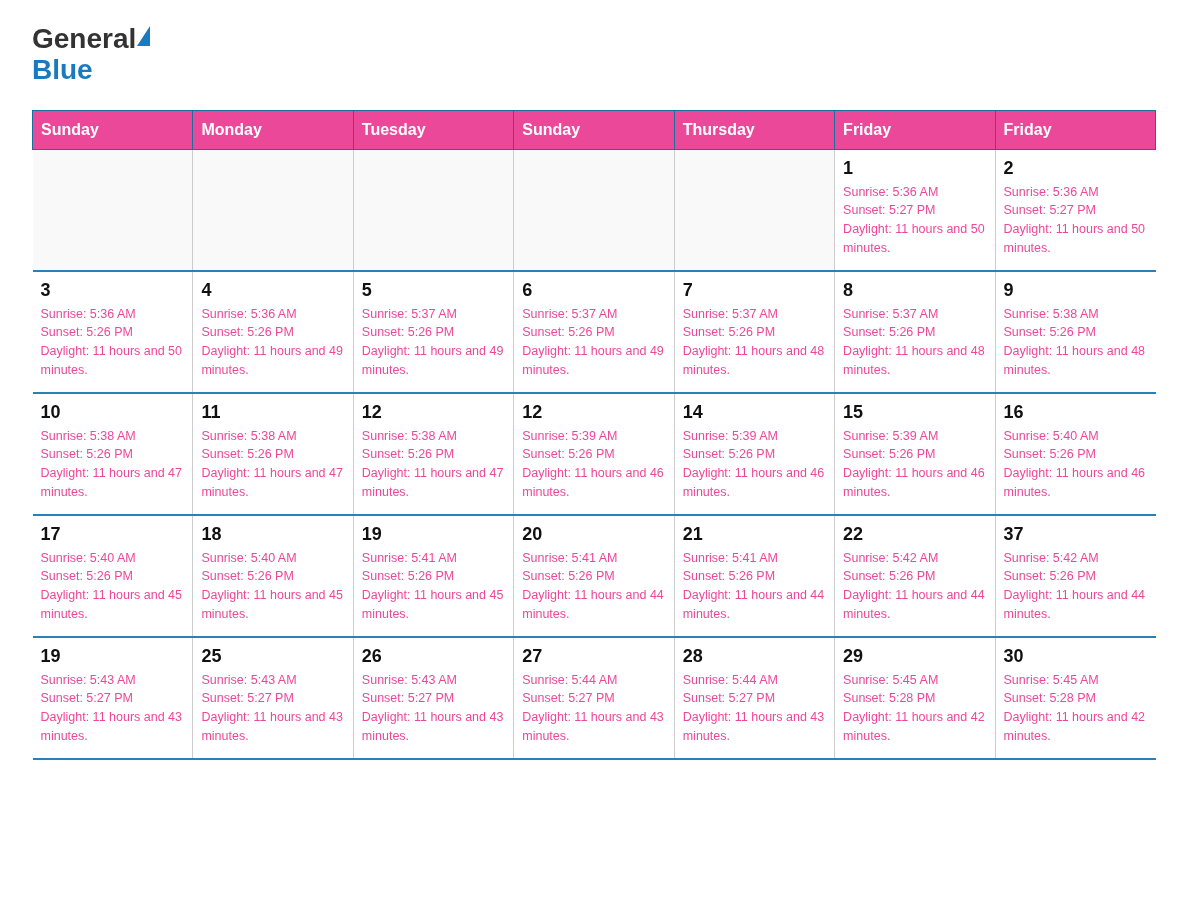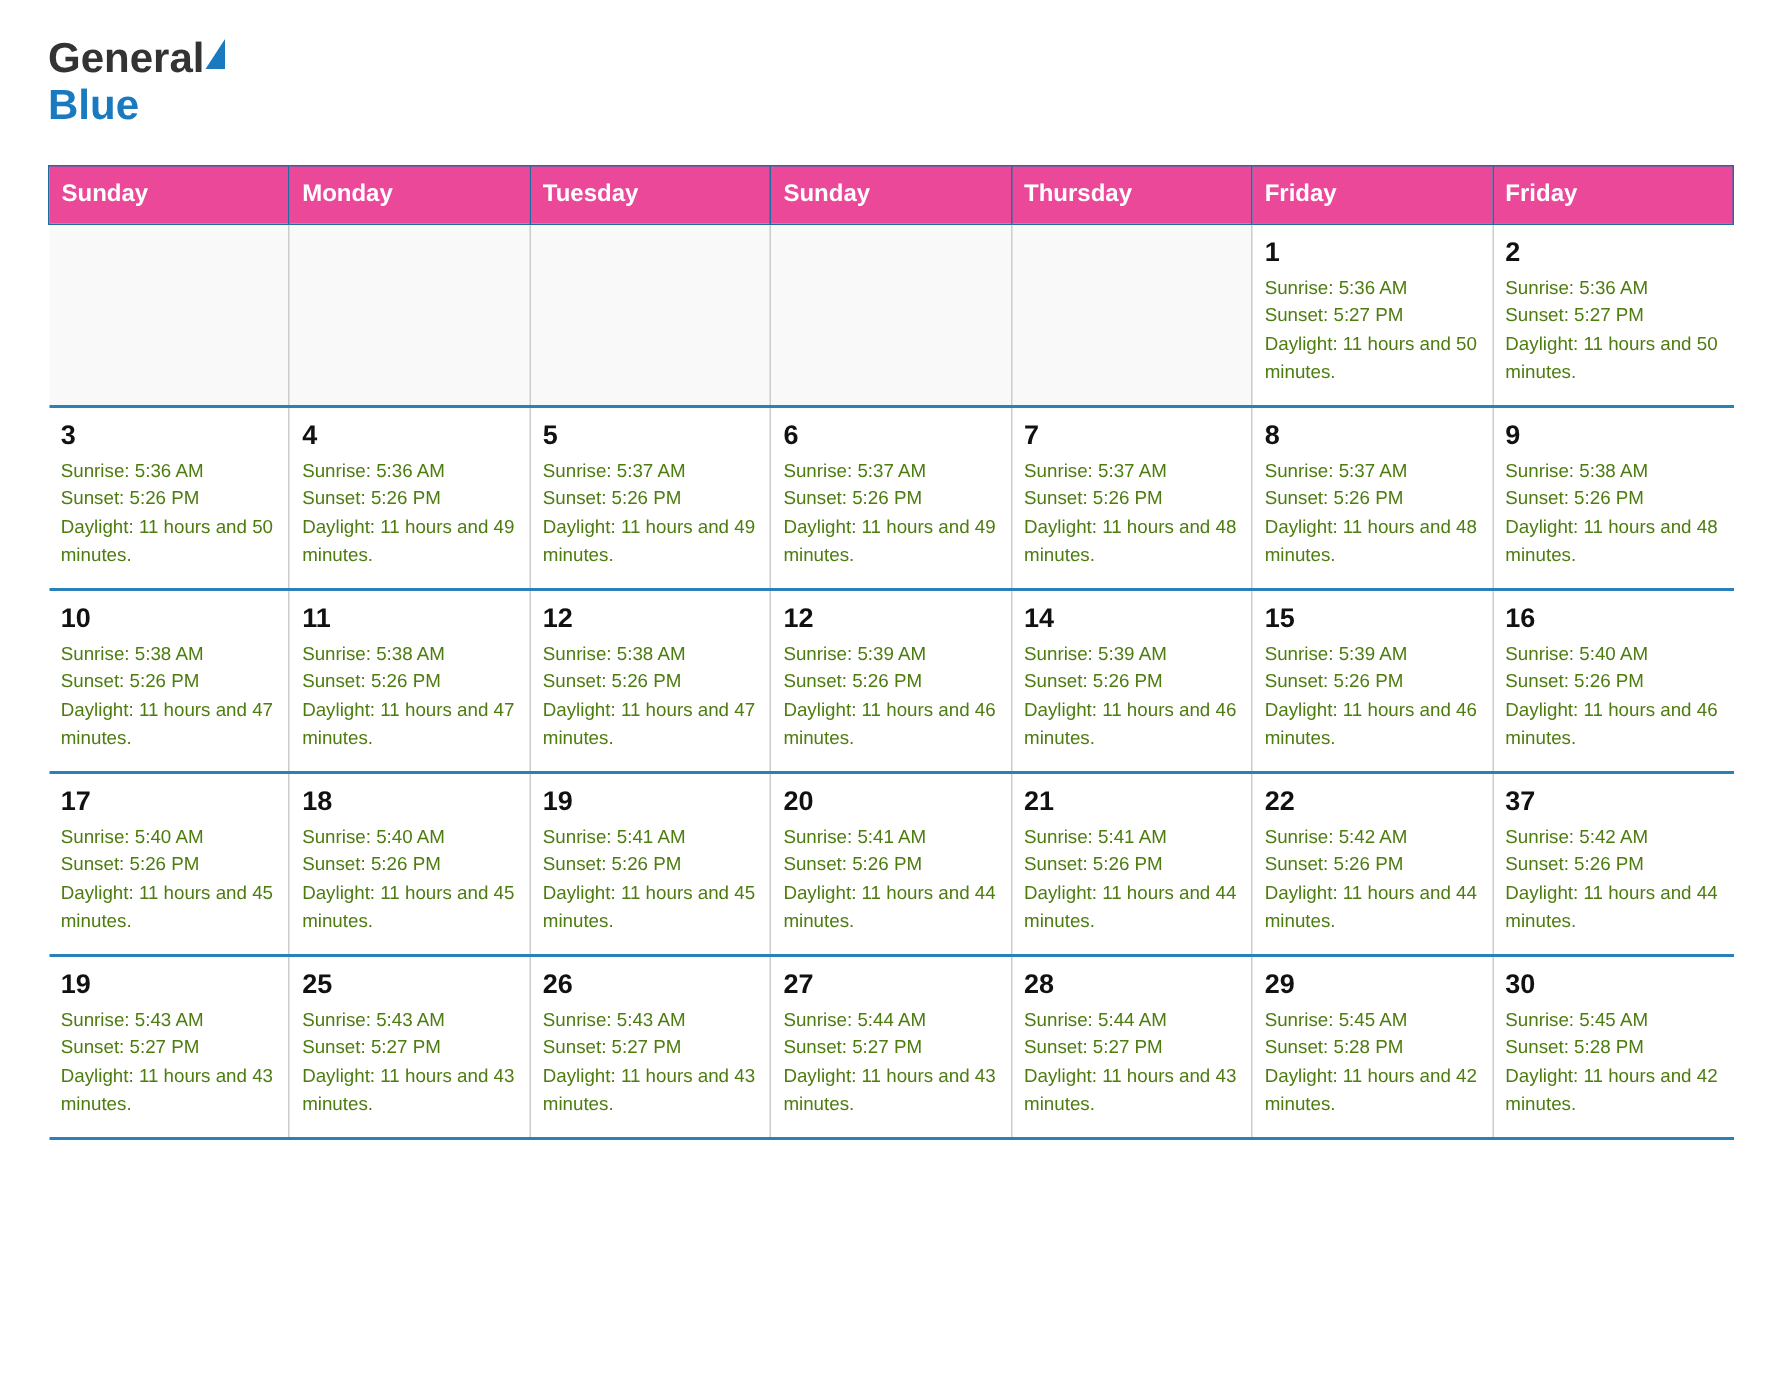--- a/index.html
+++ b/index.html
@@ -66,21 +66,21 @@
     }
     .day-number {
       font-size: 18px;
       font-weight: bold;
       color: #111;
       display: block;
       margin-bottom: 4px;
     }
     .day-info {
       font-size: 12.5px;
-      color: #4d7c0f;
+      color: #ec4899;
       line-height: 1.5;
     }
     .empty-cell {
       background: #f9f9f9;
     }
   </style>
 </head>
 <body>
 
 <div class="header-row">

